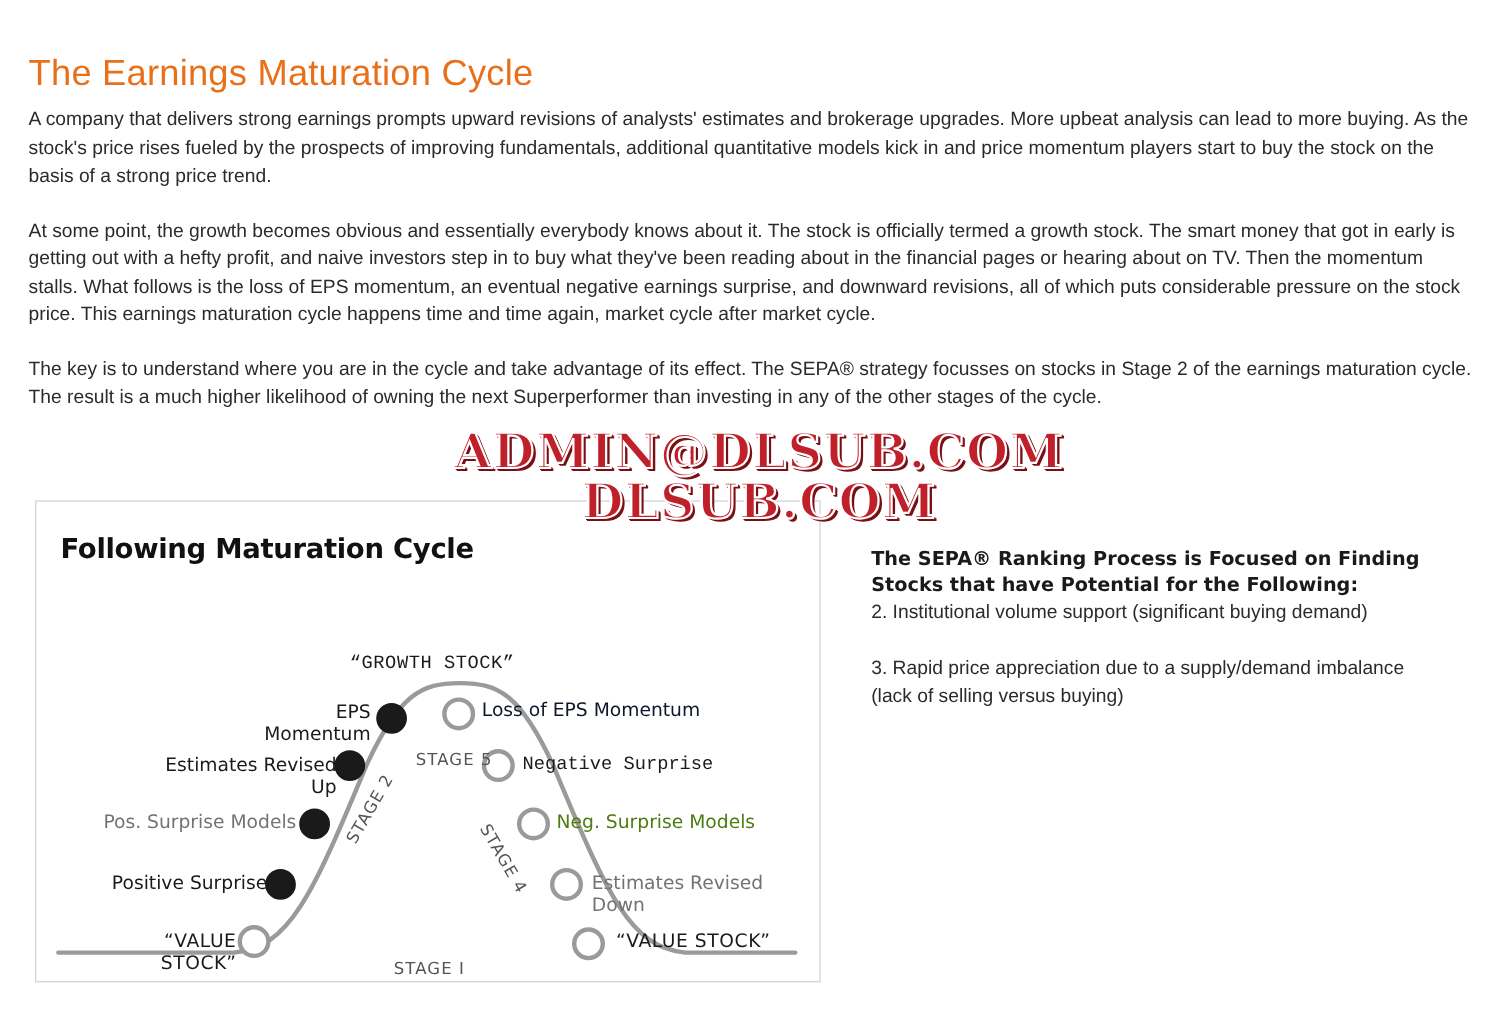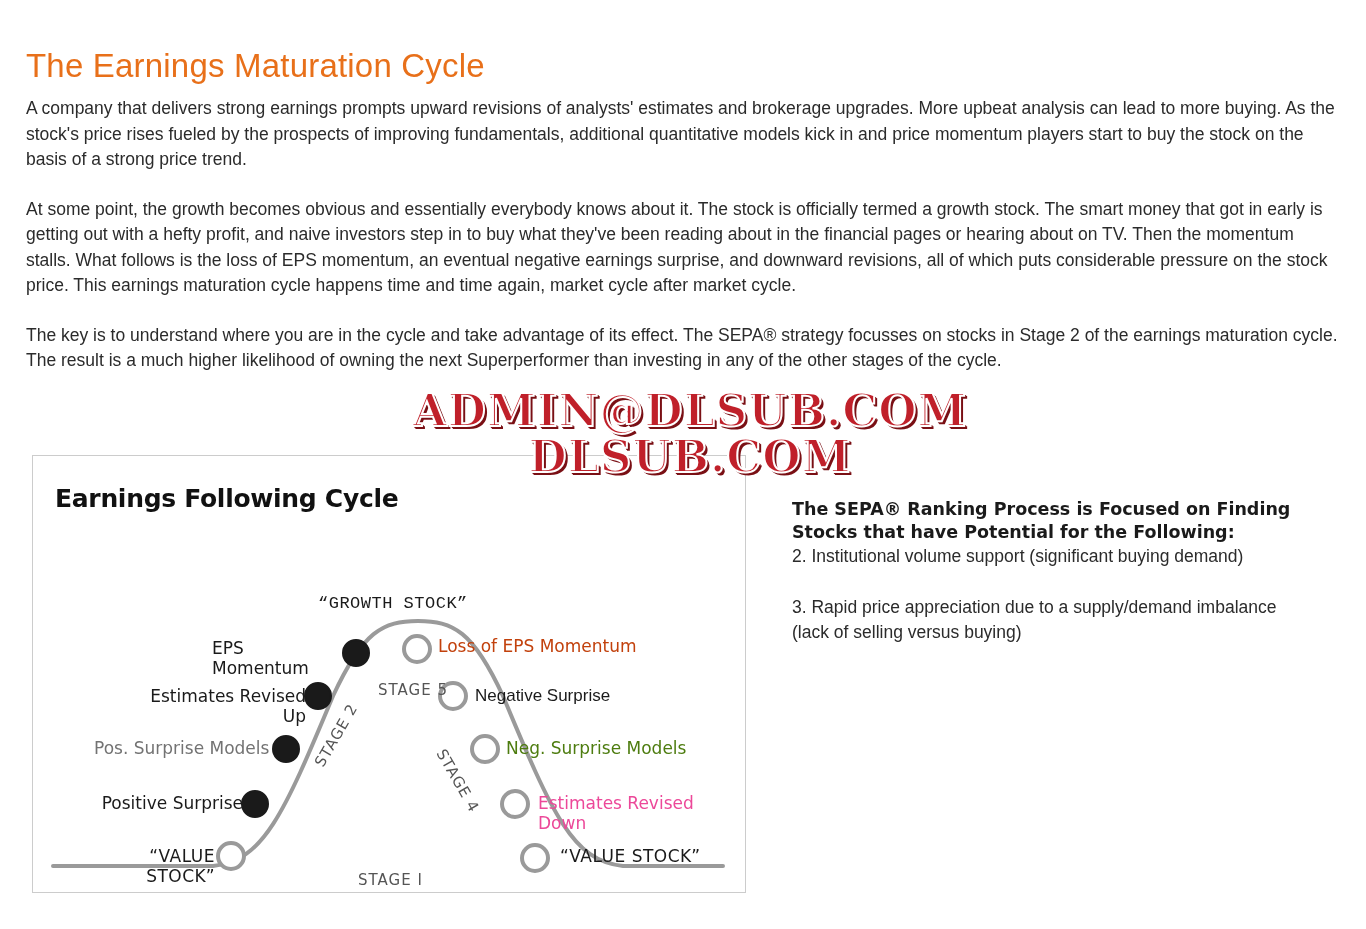--- a/index.html
+++ b/index.html
@@ -119,51 +119,51 @@
 
   <h1 class="title">The Earnings Maturation Cycle</h1>
 
   <div class="body-copy">
     <p>A company that delivers strong earnings prompts upward revisions of analysts' estimates and brokerage upgrades. More upbeat analysis can lead to more buying. As the stock's price rises fueled by the prospects of improving fundamentals, additional quantitative models kick in and price momentum players start to buy the stock on the basis of a strong price trend.</p>
     <p>At some point, the growth becomes obvious and essentially everybody knows about it. The stock is officially termed a growth stock. The smart money that got in early is getting out with a hefty profit, and naive investors step in to buy what they've been reading about in the financial pages or hearing about on TV. Then the momentum stalls. What follows is the loss of EPS momentum, an eventual negative earnings surprise, and downward revisions, all of which puts considerable pressure on the stock price. This earnings maturation cycle happens time and time again, market cycle after market cycle.</p>
     <p>The key is to understand where you are in the cycle and take advantage of its effect. The SEPA® strategy focusses on stocks in Stage 2 of the earnings maturation cycle. The result is a much higher likelihood of owning the next Superperformer than investing in any of the other stages of the cycle.</p>
   </div>
 
   <div class="figure-box">
-    <div class="fig-title">Earnings Following Cycle</div>
+    <div class="fig-title">Following Maturation Cycle</div>
 
     <svg class="fig-svg" width="714" height="438" viewBox="0 0 714 438">
 
       <path d="M 20 410 L 180 410 C 230 405 250 360 300 240 C 330 175 350 165 385 165 C 420 165 440 175 470 240 C 520 360 540 405 590 410 L 690 410" fill="none" stroke="#9a9a9a" stroke-width="4" stroke-linecap="round"></path>
 
       <circle cx="198" cy="400" r="13" fill="#ffffff" stroke="#9a9a9a" stroke-width="4"></circle>
       <circle cx="222" cy="348" r="13" fill="#1a1a1a" stroke="#1a1a1a" stroke-width="2"></circle>
       <circle cx="253" cy="293" r="13" fill="#1a1a1a" stroke="#1a1a1a" stroke-width="2"></circle>
       <circle cx="285" cy="240" r="13" fill="#1a1a1a" stroke="#1a1a1a" stroke-width="2"></circle>
       <circle cx="323" cy="197" r="13" fill="#1a1a1a" stroke="#1a1a1a" stroke-width="2"></circle>
 
       <circle cx="384" cy="193" r="13" fill="#ffffff" stroke="#9a9a9a" stroke-width="4"></circle>
       <circle cx="420" cy="240" r="13" fill="#ffffff" stroke="#9a9a9a" stroke-width="4"></circle>
       <circle cx="452" cy="293" r="13" fill="#ffffff" stroke="#9a9a9a" stroke-width="4"></circle>
       <circle cx="482" cy="348" r="13" fill="#ffffff" stroke="#9a9a9a" stroke-width="4"></circle>
       <circle cx="502" cy="402" r="13" fill="#ffffff" stroke="#9a9a9a" stroke-width="4"></circle>
     </svg>
 
     <div style="position:absolute;left:285px;top:138px;font-size:17px;font-family:Liberation Mono, monospace;color:#1a1a1a;letter-spacing:0.5px;">“GROWTH STOCK”</div>
 
-    <div style="position:absolute;left:179px;top:182px;width:125px;font-size:17px;font-family:'DejaVu Sans',sans-serif;color:#1a1a1a;">EPS Momentum</div>
+    <div style="position:absolute;left:179px;top:182px;width:125px;text-align:right;font-size:17px;font-family:'DejaVu Sans',sans-serif;color:#1a1a1a;">EPS Momentum</div>
     <div style="position:absolute;left:93px;top:230px;width:180px;text-align:right;font-size:17px;font-family:'DejaVu Sans',sans-serif;color:#1a1a1a;">Estimates Revised Up</div>
     <div style="position:absolute;left:61px;top:282px;width:180px;text-align:left;font-size:17px;font-family:'DejaVu Sans',sans-serif;color:#737373;">Pos. Surprise Models</div>
     <div style="position:absolute;left:45px;top:337px;width:165px;text-align:right;font-size:17px;font-family:'DejaVu Sans',sans-serif;color:#1a1a1a;">Positive Surprise</div>
     <div style="position:absolute;left:42px;top:390px;width:140px;text-align:right;font-size:17px;font-family:'DejaVu Sans',sans-serif;color:#1a1a1a;letter-spacing:0.5px;">“VALUE STOCK”</div>
 
-    <div style="position:absolute;left:405px;top:180px;font-size:17px;font-family:'DejaVu Sans',sans-serif;color:#c2410c;">Loss of EPS Momentum</div>
-    <div style="position:absolute;left:442px;top:230px;font-size:17px;font-family:Liberation Sans, sans-serif;color:#1a1a1a;">Negative Surprise</div>
+    <div style="position:absolute;left:405px;top:180px;font-size:17px;font-family:'DejaVu Sans',sans-serif;color:#0f172a;">Loss of EPS Momentum</div>
+    <div style="position:absolute;left:442px;top:230px;font-size:17px;font-family:Liberation Mono, monospace;color:#1a1a1a;">Negative Surprise</div>
     <div style="position:absolute;left:473px;top:282px;font-size:17px;font-family:'DejaVu Sans',sans-serif;color:#4d7c0f;">Neg. Surprise Models</div>
-    <div style="position:absolute;left:505px;top:337px;font-size:17px;font-family:'DejaVu Sans',sans-serif;color:#ec4899;">Estimates Revised Down</div>
+    <div style="position:absolute;left:505px;top:337px;font-size:17px;font-family:'DejaVu Sans',sans-serif;color:#737373;">Estimates Revised Down</div>
     <div style="position:absolute;left:527px;top:390px;font-size:17px;font-family:'DejaVu Sans',sans-serif;color:#1a1a1a;letter-spacing:0.5px;">“VALUE STOCK”</div>
 
     <div style="position:absolute;left:325px;top:415px;font-size:15px;font-family:'DejaVu Sans',sans-serif;color:#555555;letter-spacing:1px;">STAGE I</div>
     <div style="position:absolute;left:278px;top:305px;font-size:15px;font-family:'DejaVu Sans',sans-serif;color:#555555;letter-spacing:1px;transform:rotate(-60deg);transform-origin:left top;">STAGE 2</div>
     <div style="position:absolute;left:345px;top:225px;font-size:15px;font-family:'DejaVu Sans',sans-serif;color:#555555;letter-spacing:1px;">STAGE 5</div>
     <div style="position:absolute;left:415px;top:290px;font-size:15px;font-family:'DejaVu Sans',sans-serif;color:#555555;letter-spacing:1px;transform:rotate(60deg);transform-origin:left top;">STAGE 4</div>
   </div>
 
   <div class="side-panel">
     <div class="side-heading">The SEPA® Ranking Process is Focused on Finding Stocks that have Potential for the Following:</div>

